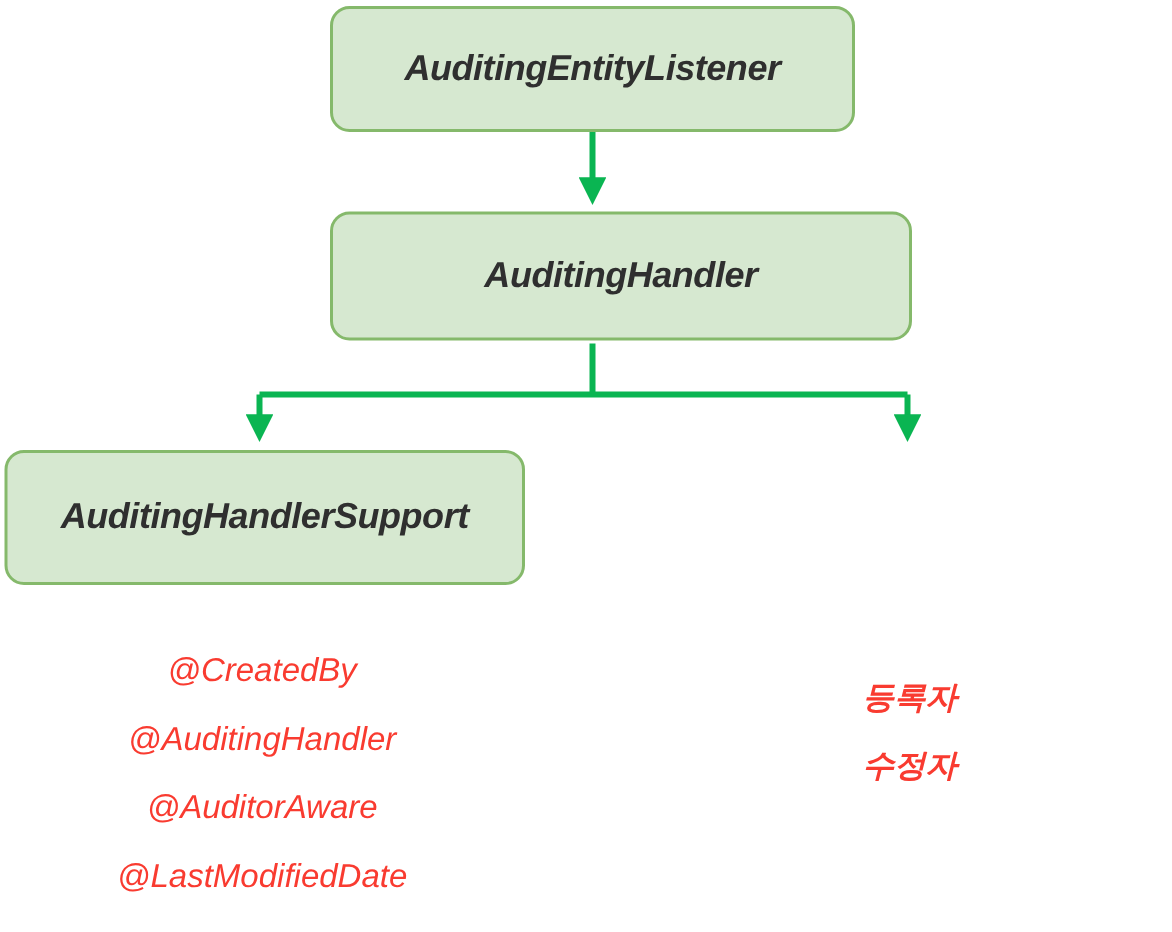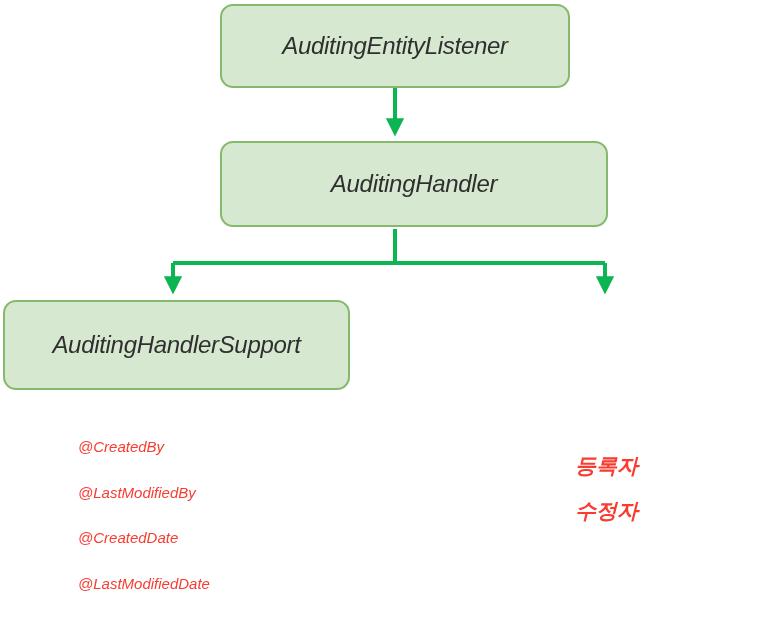--- a/index.html
+++ b/index.html
@@ -18,21 +18,21 @@
     width:781px;height:621px;
     background:var(--background);
     overflow:hidden;
   }
   .node{
     position:absolute;
     background:var(--node-fill);
     border:2px solid var(--node-border);
     border-radius:13px;
     display:flex;align-items:center;justify-content:center;
-    font-weight:normal;font-style:italic;
+    font-weight:bold;font-style:italic;
     font-size:24px;color:var(--node-text);
     letter-spacing:-0.3px;
   }
   #node-top{left:220px;top:4px;width:350px;height:84px;}
   #node-middle{left:220px;top:141px;width:388px;height:86px;}
   #node-bottom-left{left:3px;top:300px;width:347px;height:90px;}
   #node-bottom-right{left:430px;top:300px;width:343px;height:90px;}
   svg.edges{
     position:absolute;left:0;top:0;width:781px;height:621px;
     overflow:visible;pointer-events:none;
@@ -43,22 +43,23 @@
     fill:none;
   }
   svg.edges .arrowhead{fill:var(--arrow);}
   .anno{
     position:absolute;
     color:var(--annotation-text);
     font-style:italic;
   }
   .anno-left{
     left:78px;top:424px;
-    font-size:15px;line-height:45.5px;
+    font-size:22px;line-height:45.5px;
     font-weight:500;
+    text-align:center;
   }
   .anno-right{
     left:575px;top:443px;
     font-size:21px;line-height:45px;
     font-weight:700;
   }
 </style>
 </head>
 <body>
 
@@ -84,22 +85,22 @@
     <span>AuditingHandler</span>
   </div>
 
   <div class="node" id="node-bottom-left">
     <span>AuditingHandlerSupport</span>
   </div>
 
 
   <div class="anno anno-left">
     <div>@CreatedBy</div>
-    <div>@LastModifiedBy</div>
-    <div>@CreatedDate</div>
+    <div>@AuditingHandler</div>
+    <div>@AuditorAware</div>
     <div>@LastModifiedDate</div>
   </div>
 
   <div class="anno anno-right">
     <div>등록자</div>
     <div>수정자</div>
   </div>
 
 </div>
 

